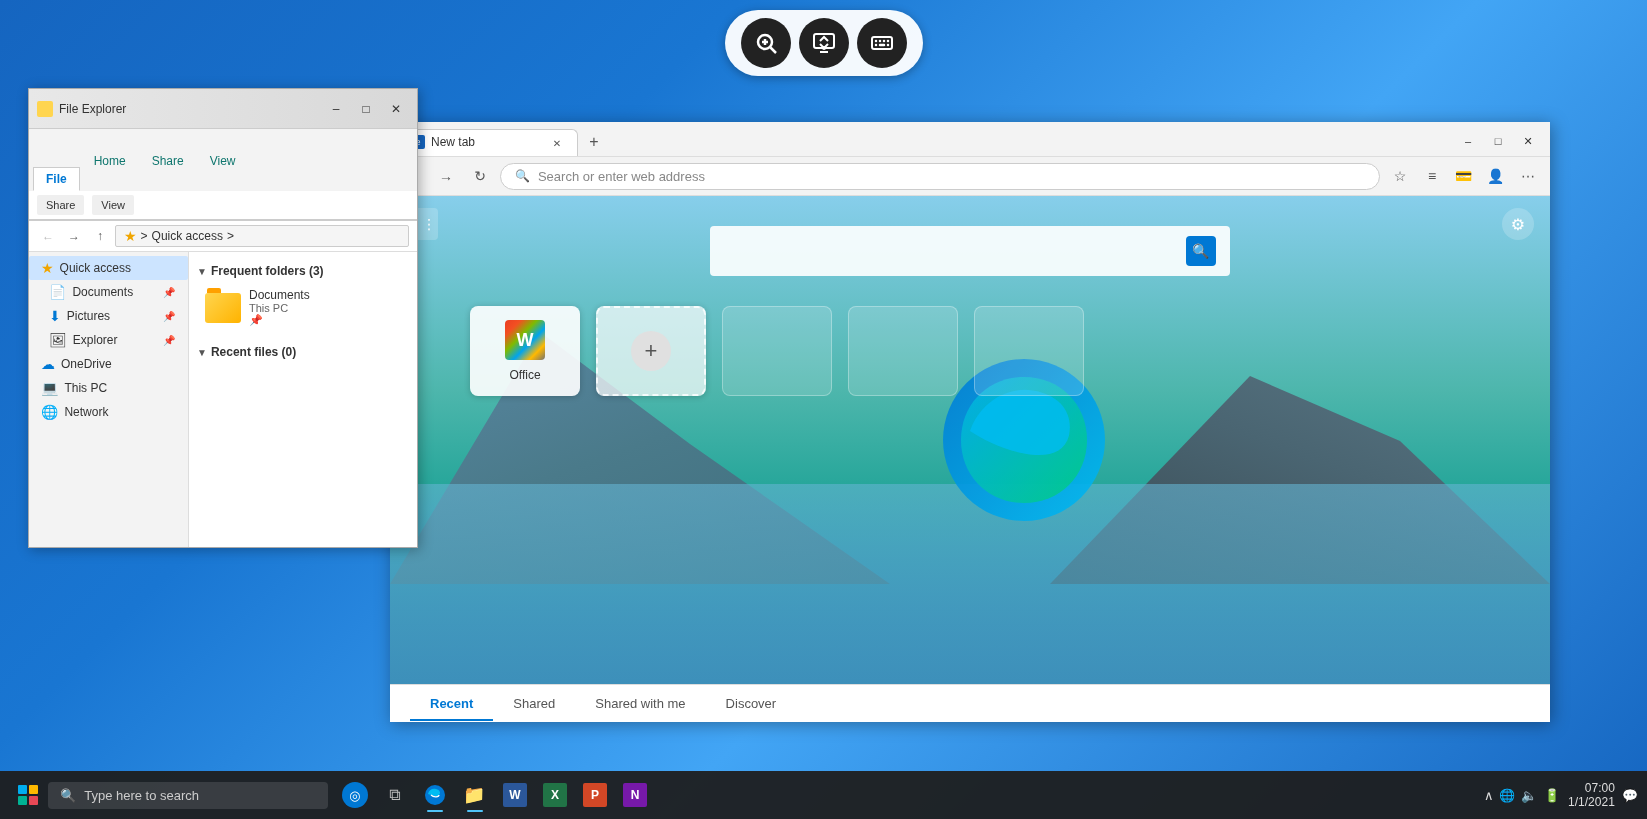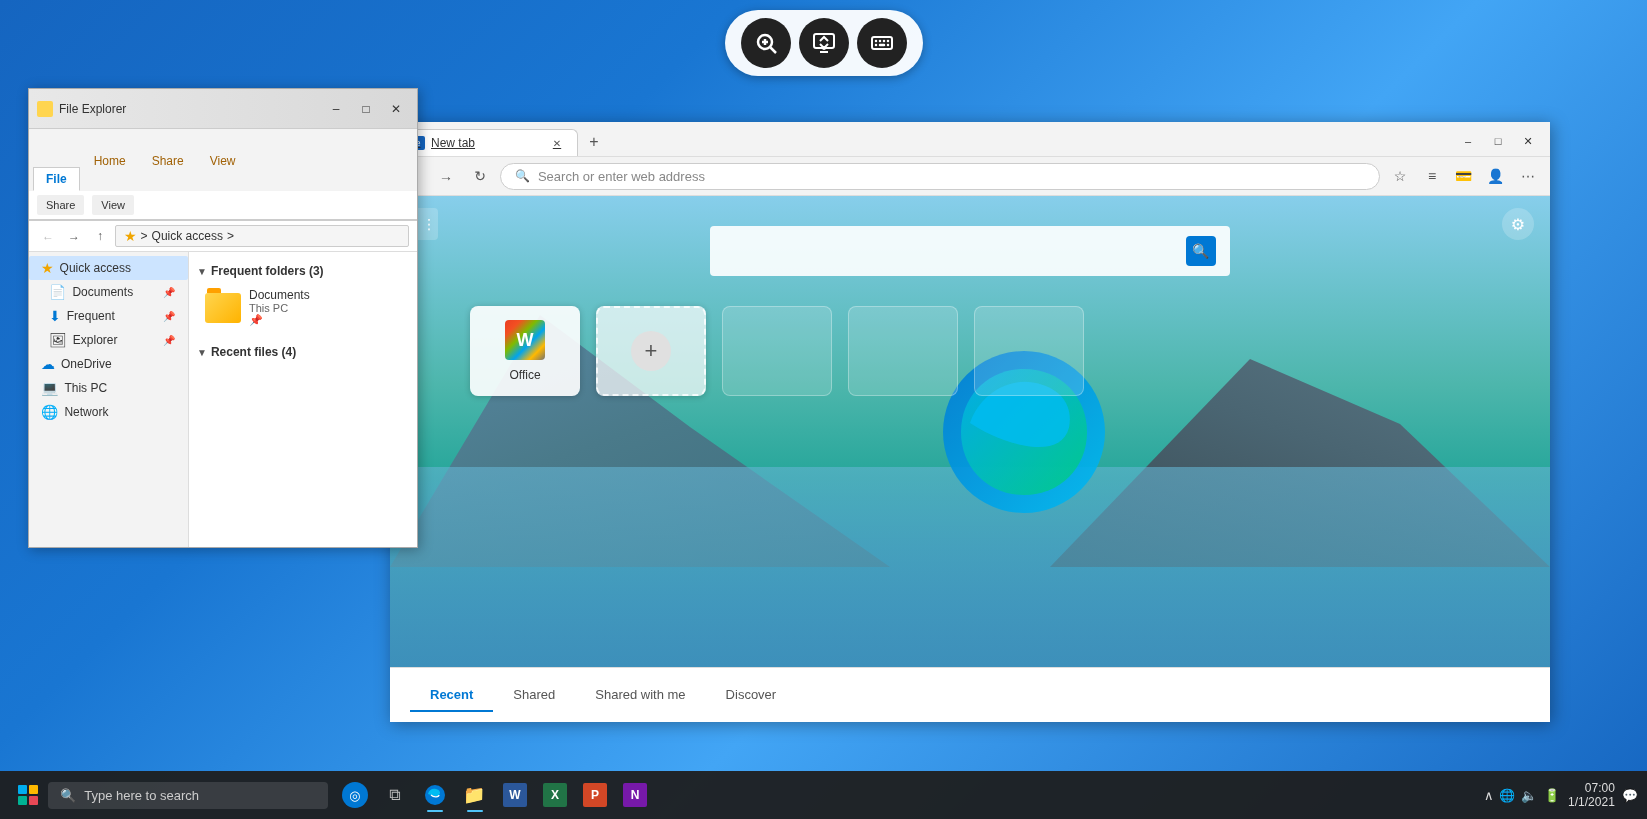--- a/index.html
+++ b/index.html
@@ -100,21 +100,21 @@
       display: flex;
       padding: 2px 4px 0;
       gap: 2px;
     }
     .fe-tab {
       padding: 4px 12px;
       font-size: 12px;
       cursor: pointer;
       background: transparent;
       border: none;
-      color: #a16207;
+      color: #0f766e;
     }
     .fe-tab.active {
       background: white;
       border: 1px solid #ccc;
       border-bottom: 1px solid white;
       color: #0078d4;
       font-weight: 600;
       margin-top: 36px;
     }
     .fe-ribbon-content {
@@ -278,25 +278,24 @@
     .edge-tab {
       background: white;
       border: 1px solid #ccc;
       border-bottom: none;
       border-radius: 6px 6px 0 0;
       padding: 5px 12px;
       font-size: 12px;
       color: #333;
       cursor: pointer;
       display: flex;
-      align-items: center;
+      align-items: flex-start;
       gap: 6px;
       min-width: 180px;
       max-width: 220px;
-      text-decoration: underline;
     }
     .edge-tab-favicon {
       width: 14px; height: 14px;
       background: #1565c0;
       border-radius: 2px;
       font-size: 9px;
       color: white;
       display: flex; align-items: center; justify-content: center;
     }
     .edge-tab-close {
@@ -546,21 +545,21 @@
       display: flex; align-items: center; justify-content: center;
       cursor: pointer;
       font-size: 14px;
       color: white;
     }
 
     
     .edge-bottom {
       background: white;
       border-top: 1px solid #ddd;
-      height: 55px;
+      height: 38px;
       display: flex;
       align-items: center;
       padding: 0 20px;
       gap: 0;
     }
     .bottom-tab {
       padding: 8px 20px;
       font-size: 13px;
       cursor: pointer;
       color: #555;
@@ -793,21 +792,21 @@
         <span class="sidebar-icon" style="color:#f0a500;">★</span>
         <span>Quick access</span>
       </div>
       <div class="sidebar-item" style="padding-left: 20px;">
         <span class="sidebar-icon">📄</span>
         <span>Documents</span>
         <span style="margin-left:auto;font-size:10px;color:#888;">📌</span>
       </div>
       <div class="sidebar-item" style="padding-left: 20px;">
         <span class="sidebar-icon" style="color:#0078d4;">⬇</span>
-        <span>Frequent</span>
+        <span>Pictures</span>
         <span style="margin-left:auto;font-size:10px;color:#888;">📌</span>
       </div>
       <div class="sidebar-item" style="padding-left: 20px;">
         <span class="sidebar-icon">🖼</span>
         <span>Explorer</span>
         <span style="margin-left:auto;font-size:10px;color:#888;">📌</span>
       </div>
       <div class="sidebar-item">
         <span class="sidebar-icon" style="color:#0078d4;">☁</span>
         <span>OneDrive</span>
@@ -832,21 +831,21 @@
         <div class="folder-icon-large"></div>
         <div class="folder-info">
           <span class="folder-name">Documents</span>
           <span class="folder-path">This PC</span>
           <span style="font-size:11px;color:#0078d4;">📌</span>
         </div>
       </div>
 
       <div class="section-header" style="margin-top:8px;">
         <span class="section-chevron">▼</span>
-        <span>Recent files (4)</span>
+        <span>Recent files (0)</span>
       </div>
     </div>
   </div>
 
 </div>
 
 <div class="edge-browser">
 
   <div class="edge-titlebar">
     <div class="edge-tabs">

